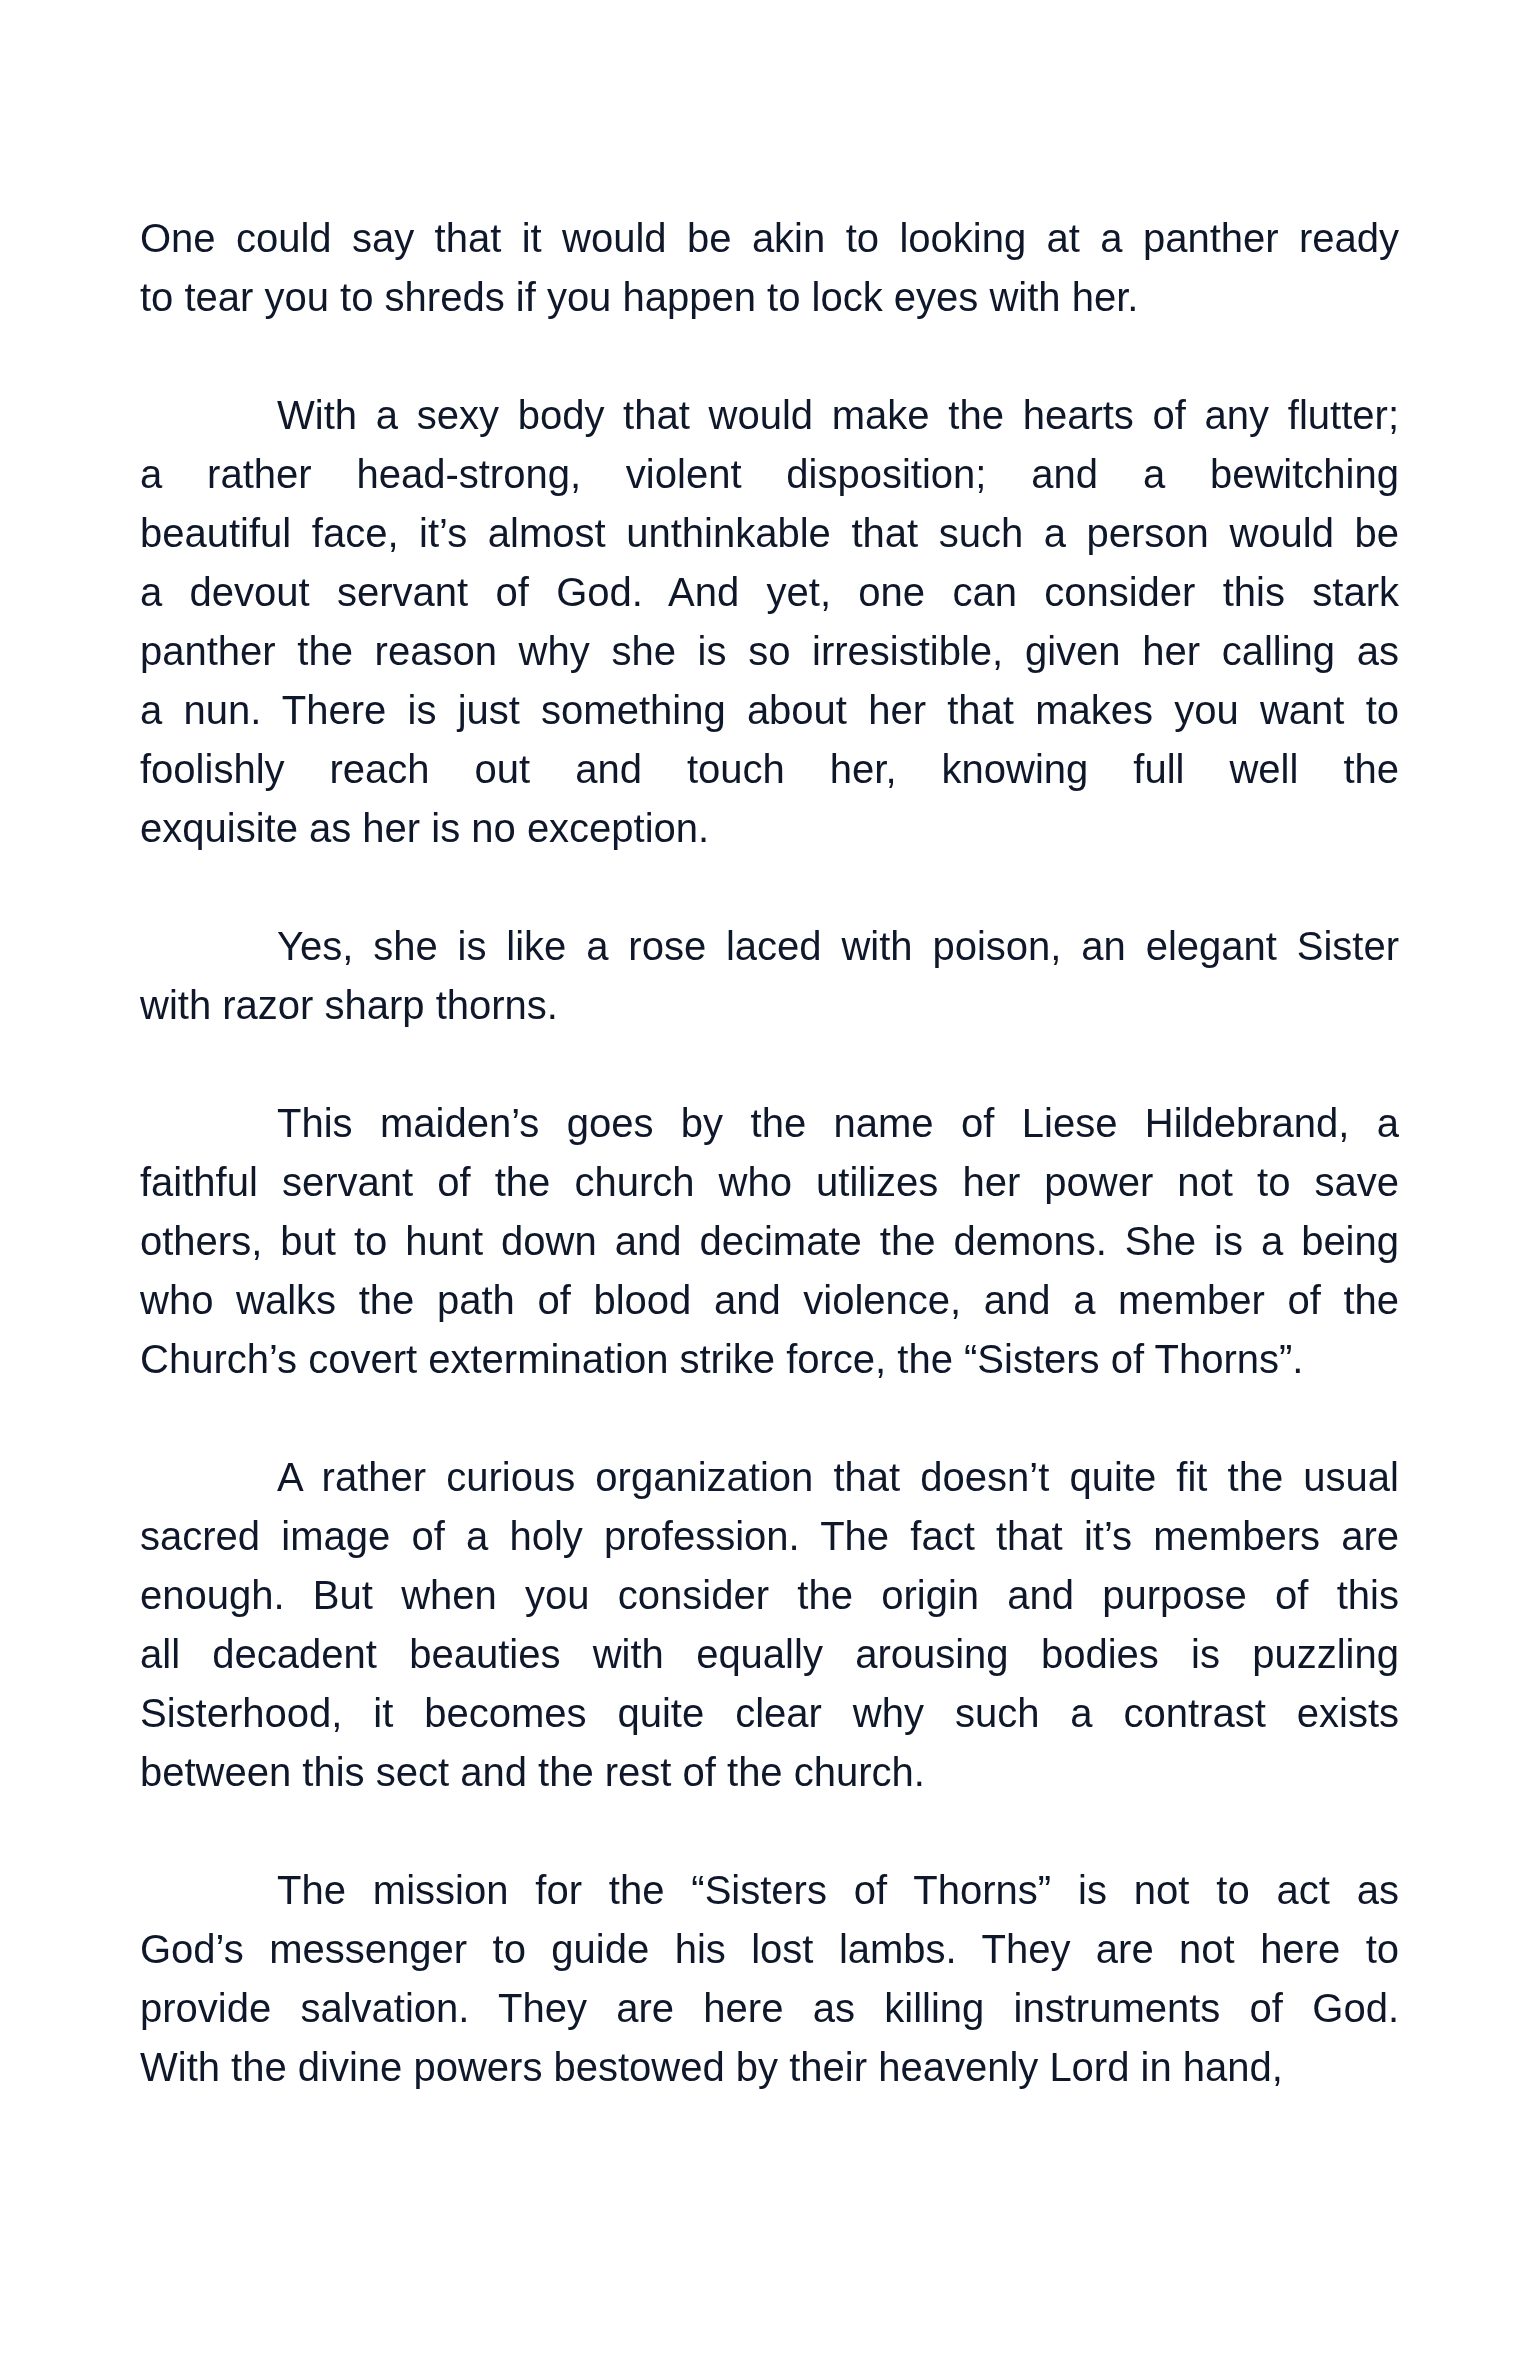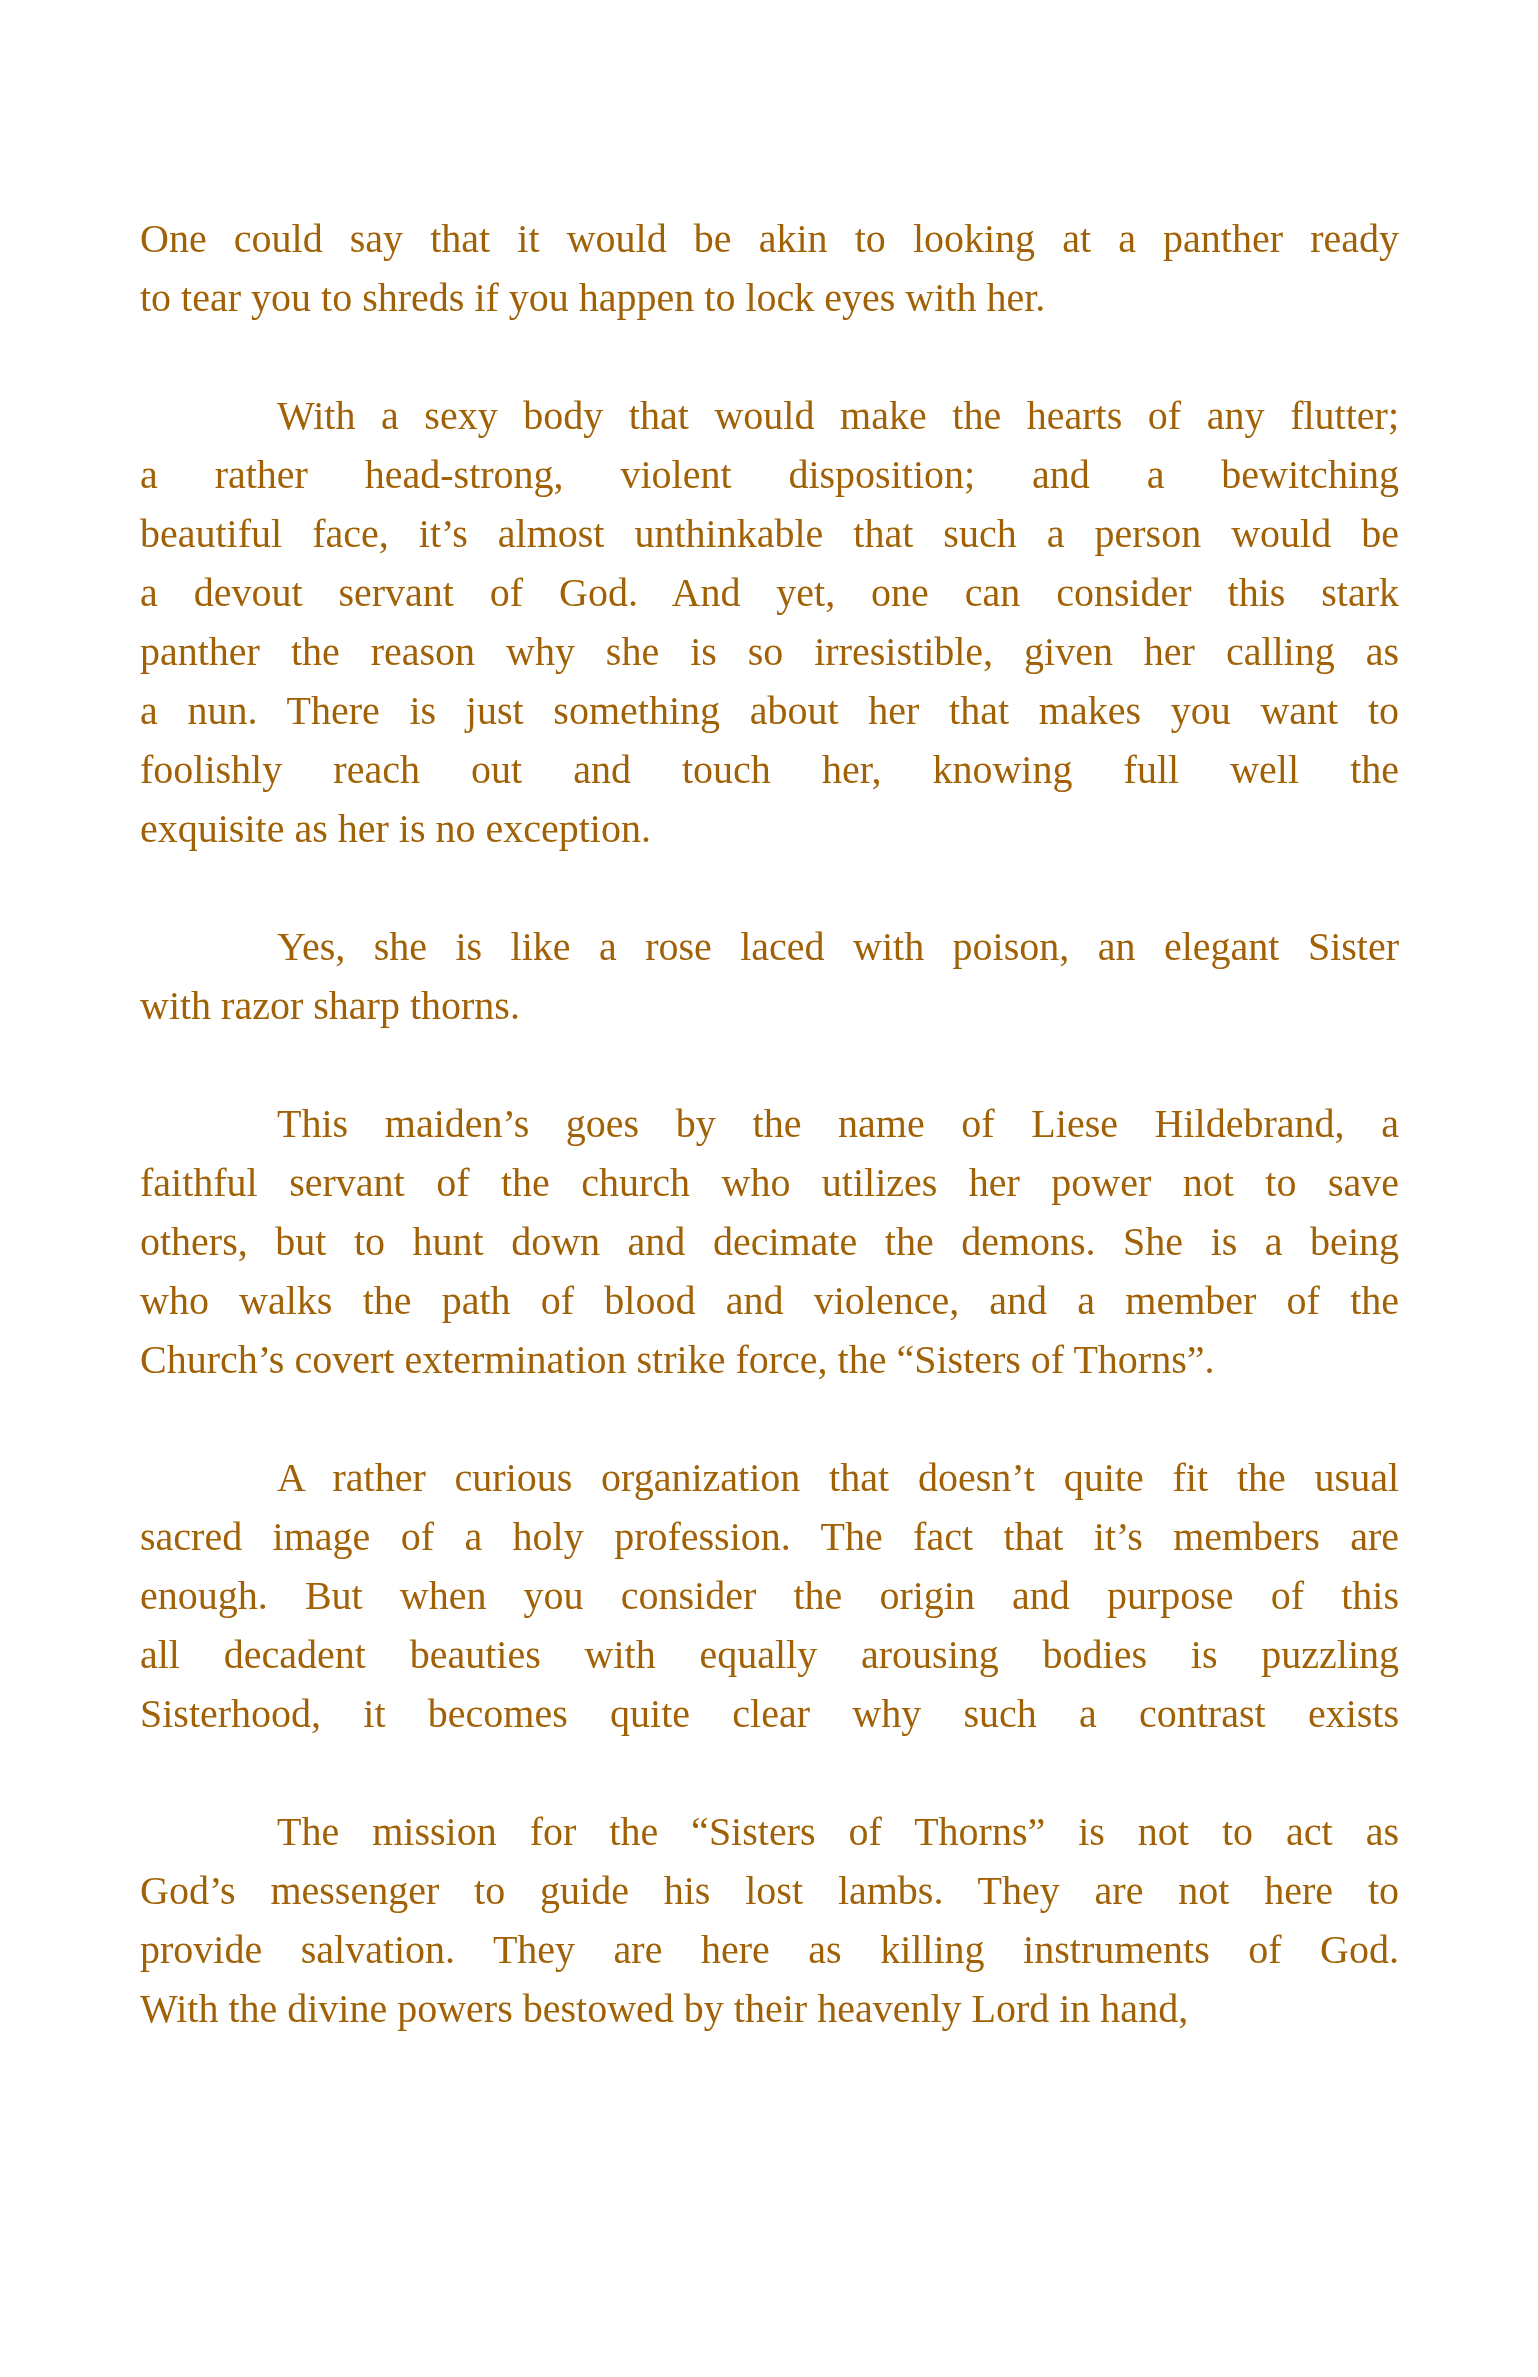--- a/index.html
+++ b/index.html
@@ -46,21 +46,21 @@
     text-align-last: left;
   }
   .line.indented {
     padding-left: 137px;
   }
 </style>
 </head>
 <body>
 
 <main class="page" style="background: rgb(255, 255, 255);">
-  <section class="text-block" id="text-block" style="color: #a16207; font-family: Liberation Serif, serif;">
+  <section class="text-block" id="text-block" style="color: #0f172a;">
       <p class="para">
         <span class="line">One could say that it would be akin to looking at a panther ready</span>
         <span class="line last">to tear you to shreds if you happen to lock eyes with her.</span>
       </p>
       <p class="para">
         <span class="line indented">With a sexy body that would make the hearts of any flutter;</span>
         <span class="line">a rather head-strong, violent disposition; and a bewitching</span>
         <span class="line">beautiful face, it’s almost unthinkable that such a person would be</span>
         <span class="line">a devout servant of God. And yet, one can consider this stark</span>
         <span class="line">panther the reason why she is so irresistible, given her calling as</span>
@@ -78,20 +78,21 @@
         <span class="line">others, but to hunt down and decimate the demons. She is a being</span>
         <span class="line">who walks the path of blood and violence, and a member of the</span>
         <span class="line last">Church’s covert extermination strike force, the “Sisters of Thorns”.</span>
       </p>
       <p class="para">
         <span class="line indented">A rather curious organization that doesn’t quite fit the usual</span>
         <span class="line">sacred image of a holy profession. The fact that it’s members are</span>
         <span class="line">enough. But when you consider the origin and purpose of this</span>
         <span class="line">all decadent beauties with equally arousing bodies is puzzling</span>
         <span class="line">Sisterhood, it becomes quite clear why such a contrast exists</span>
+        <span class="line last">between this sect and the rest of the church.</span>
       </p>
       <p class="para">
         <span class="line indented">The mission for the “Sisters of Thorns” is not to act as</span>
         <span class="line">God’s messenger to guide his lost lambs. They are not here to</span>
         <span class="line">provide salvation. They are here as killing instruments of God.</span>
         <span class="line last">With the divine powers bestowed by their heavenly Lord in hand,</span>
       </p>
     </section>
 </main>
 

